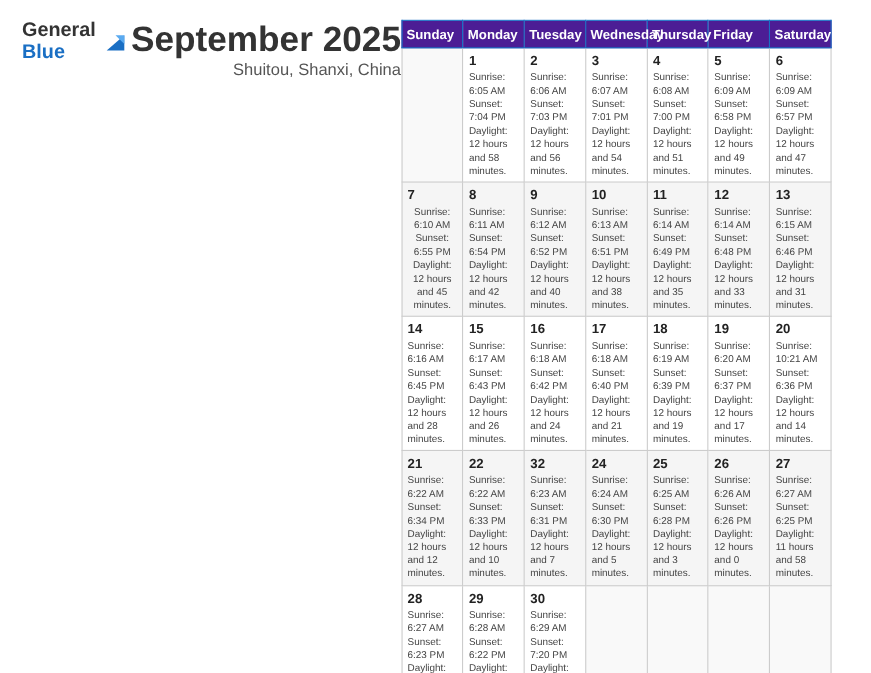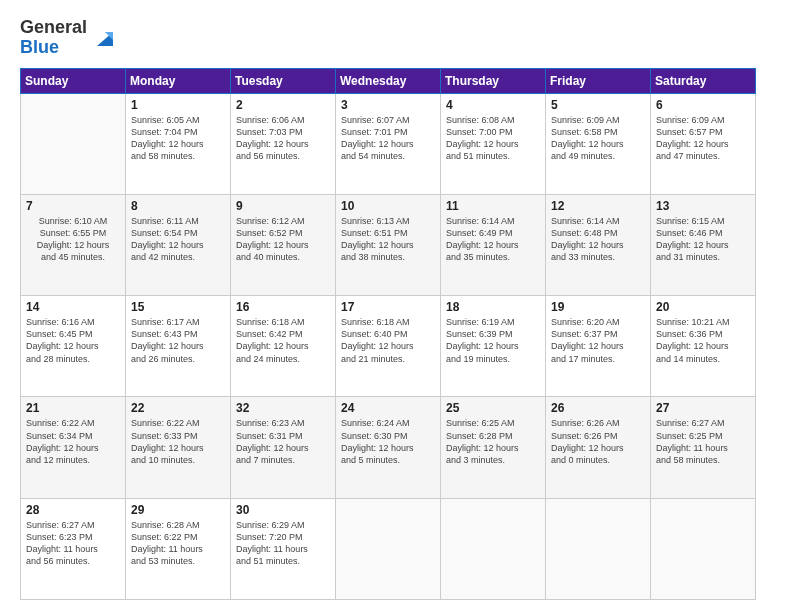--- a/index.html
+++ b/index.html
@@ -8,21 +8,21 @@
       background: #fff;
       width: 792px;
       height: 612px;
       overflow: hidden;
     }
     .page {
       width: 776px;
       height: 612px;
       padding: 18px 20px 12px 20px;
       display: flex;
-      flex-direction: column;
+      flex-direction: row;
     }
     .header {
       display: flex;
       justify-content: space-between;
       align-items: flex-start;
       margin-bottom: 10px;
     }
     .logo {
       display: flex;
       align-items: center;
@@ -109,20 +109,24 @@
         <div class="logo-text">
           <span class="general">General</span>
           <span class="blue">Blue</span>
         </div>
         <svg class="logo-icon" viewBox="0 0 28 28" xmlns="http://www.w3.org/2000/svg">
           <polygon points="6,22 22,8 22,22" fill="#1a6fc4"></polygon>
           <polygon points="14,8 22,8 22,16" fill="#5aaaf0"></polygon>
         </svg>
       </div>
     </div>
+    <div class="title-section">
+      <div class="month-title">September 2025</div>
+      <div class="location">Shuitou, Shanxi, China</div>
+    </div>
   </div>
 
   <table class="calendar">
     <thead>
       <tr>
       <th>Sunday</th>
           <th>Monday</th>
           <th>Tuesday</th>
           <th>Wednesday</th>
           <th>Thursday</th>

